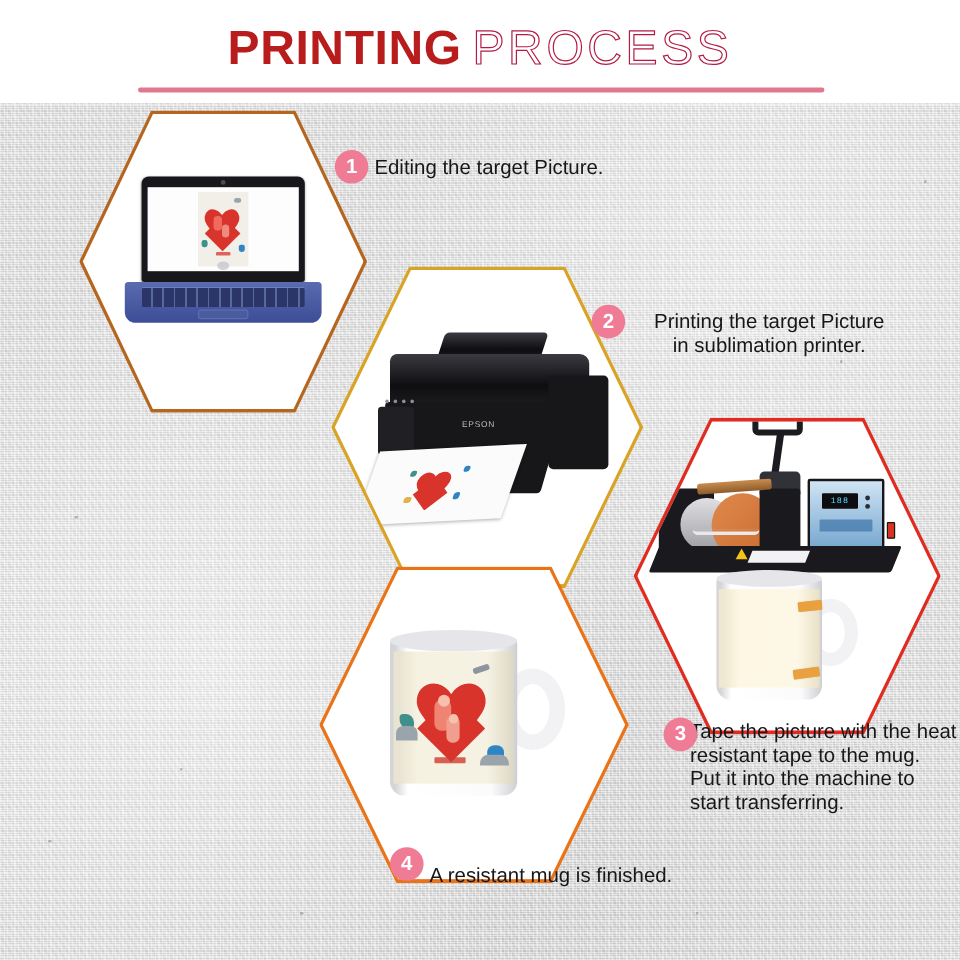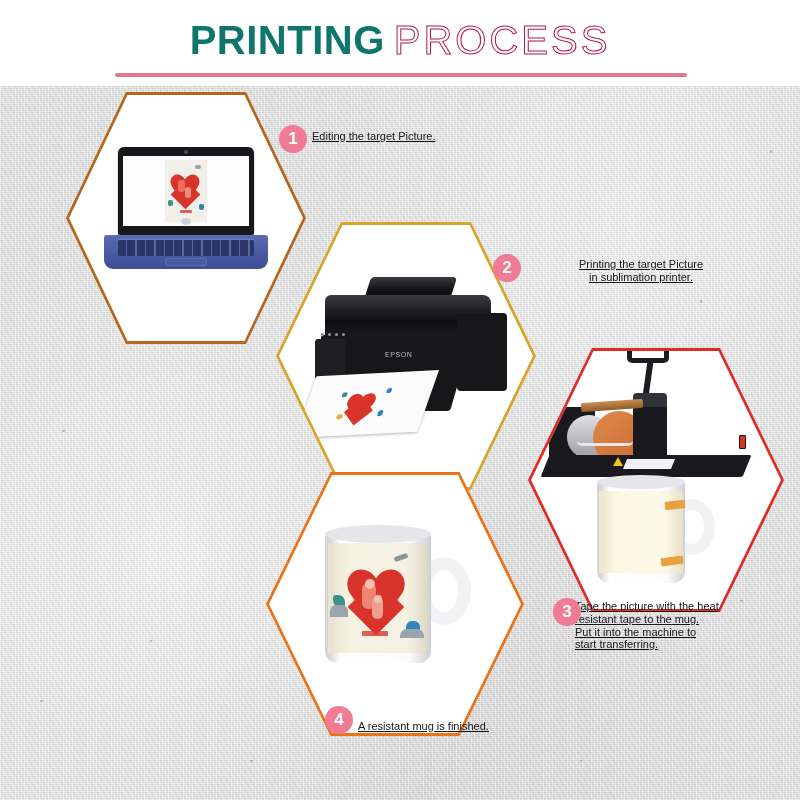--- a/index.html
+++ b/index.html
@@ -28,21 +28,21 @@
   
   #header{
     position:absolute; left:0; top:0; width:800px; height:86px;
     background:#ffffff; z-index:5;
   }
   #title-wrap{
     position:absolute; left:0; top:18px; width:800px;
     text-align:center; white-space:nowrap;
   }
   .t-bold{
-    font-size:40px; font-weight:bold; color:#0f766e;
+    font-size:40px; font-weight:bold; color:#b91c1c;
     letter-spacing:.5px; font-family:"Liberation Sans", sans-serif;
   }
   .t-thin{
     font-size:40px; font-weight:normal; color:#ffffff;
     -webkit-text-stroke:1px #b31b43;
     letter-spacing:3px; font-family:"Liberation Sans", sans-serif;
   }
   #title-rule{
     position:absolute; left:115px; top:73px; width:572px; height:4px;
     background:#e0788f; border-radius:2px;
@@ -62,24 +62,23 @@
     position:absolute; width:28px; height:28px; border-radius:50%;
     background:#ef7b95; color:#ffffff;
     font-size:17px; font-weight:bold;
     display:flex; align-items:center; justify-content:center;
     z-index:40; font-family:"Liberation Sans", sans-serif;
   }
 
   
   .caption{
     position:absolute; z-index:38; color:#17171a;
-    font-size:11px; line-height:1.16;
+    font-size:17px; line-height:1.16;
     font-family:"Liberation Sans", sans-serif;
     white-space:pre-line;
-    text-decoration:underline;
   }
   .cap-left{ text-align:left; }
   .cap-center{ text-align:center; }
 
   
   .laptop{ position:absolute; }
   .lt-lid{
     position:absolute; left:14px; top:0; width:136px; height:88px;
     background:#18181c; border-radius:6px 6px 2px 2px;
     box-shadow:0 1px 2px rgba(0,0,0,.4);
@@ -296,20 +295,26 @@
       <div class="hp-handle" style="left:86px; top:0px; width:42px; height:40px;"></div>
       <div class="hp-arm" style="left:104px; top:36px; width:6px; height:40px; transform:rotate(8deg);"></div>
       <div class="hp-part hp-base" style="left:92px; top:70px; width:34px; height:22px; border-radius:4px; background:#313138;"></div>
 
       <div class="hp-part hp-base" style="left:8px; top:84px; width:46px; height:58px; border-radius:3px;"></div>
       <div class="hp-part hp-drum" style="left:26px; top:92px; width:44px; height:44px;"></div>
       <div class="hp-part hp-heat" style="left:52px; top:88px; width:52px; height:54px;"></div>
       <div class="hp-part hp-base" style="left:92px; top:84px; width:34px; height:58px; border-radius:3px;"></div>
       <div class="hp-part" style="left:40px; top:78px; width:62px; height:9px; background:linear-gradient(#c98c4e,#8d5c2c); border-radius:2px; transform:rotate(-4deg);"></div>
 
+      <div class="hp-part hp-panel" style="left:132px; top:76px; width:64px; height:58px;">
+        <div class="hp-display" style="left:10px; top:10px; width:30px; height:13px;">188</div>
+        <span style="position:absolute;left:46px;top:12px;width:4px;height:4px;border-radius:50%;background:#2c2c32;display:block;"></span>
+        <span style="position:absolute;left:46px;top:19px;width:4px;height:4px;border-radius:50%;background:#2c2c32;display:block;"></span>
+        <span style="position:absolute;left:8px;top:32px;width:44px;height:10px;background:#3f74a6;border-radius:1px;display:block;opacity:.7;"></span>
+      </div>
       <div class="hp-part" style="left:198px; top:112px; width:7px; height:14px; background:#d8331f; border:1px solid #17171a; border-radius:1px;"></div>
       <div class="hp-part hp-base" style="left:4px; top:132px; width:202px; height:22px; transform:skewX(-22deg); border-radius:2px;"></div>
       <div class="hp-warn" style="left:72px; top:134px;"></div>
       <div class="hp-part" style="left:84px; top:136px; width:48px; height:10px; background:#f2f2f4; transform:skewX(-22deg);"></div>
       <div class="hp-part" style="left:36px; top:118px; width:56px; height:5px; border-bottom:3px solid #e9e9ec; border-radius:0 0 40px 40px; background:transparent;"></div>
     </div>
 
     <div class="mug" style="left:60px; top:124px; width:136px; height:116px;">
       <div class="mug-handle" style="left:78px; top:24px; width:46px; height:56px;"></div>
       <div class="mug-body" style="left:6px; top:4px; width:88px; height:104px;"></div>

